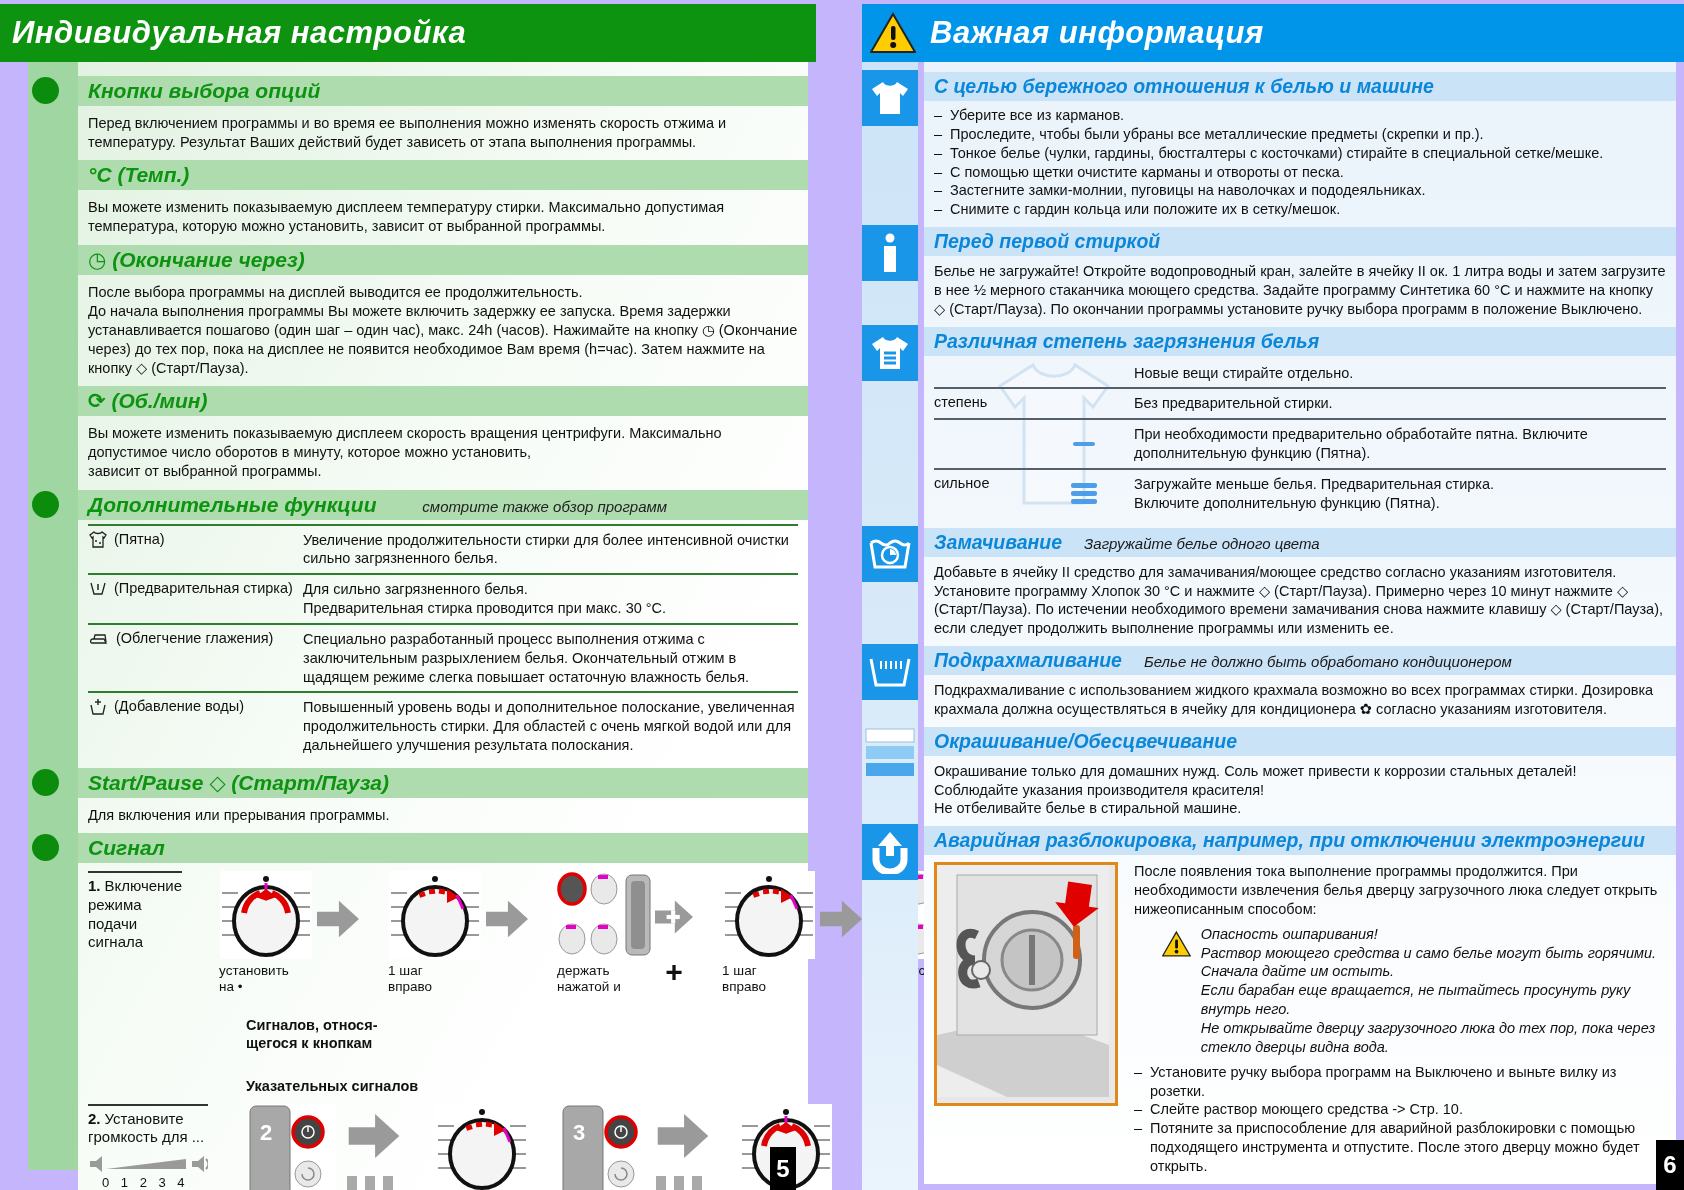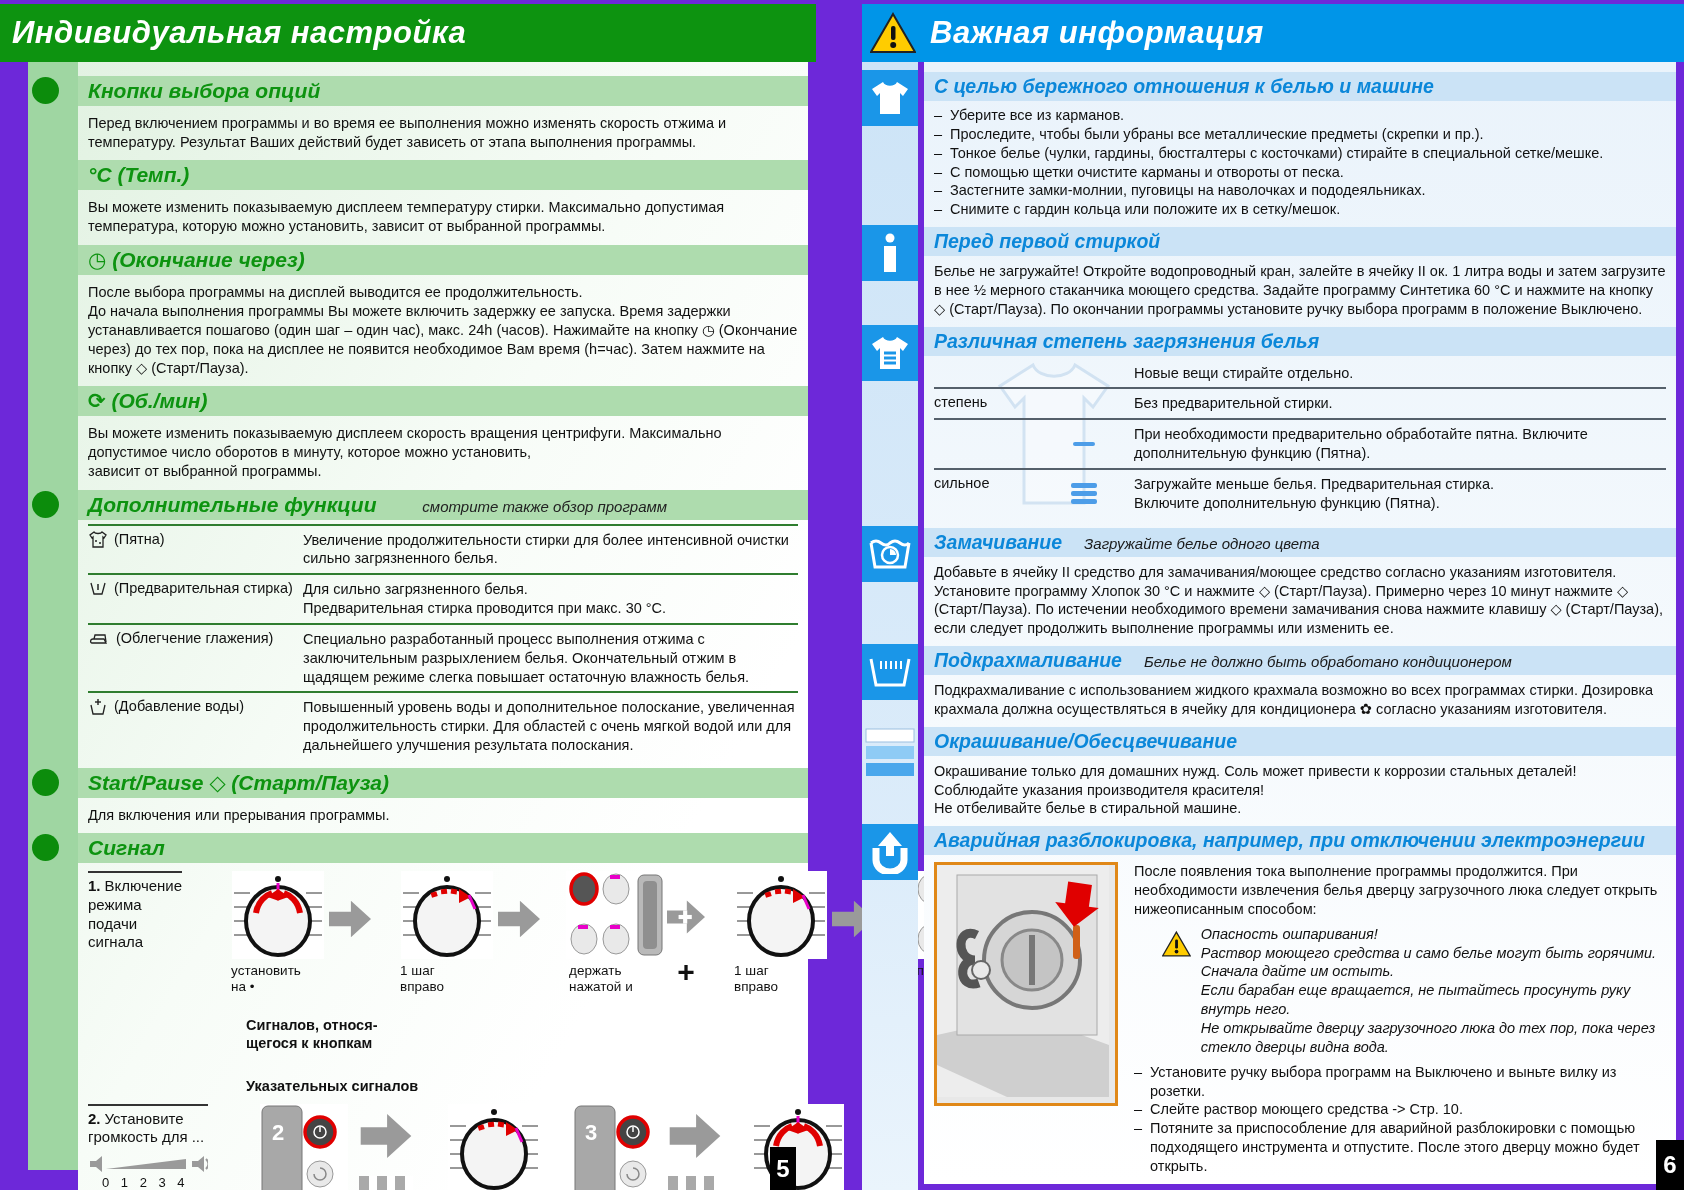--- a/index.html
+++ b/index.html
@@ -1,37 +1,37 @@
 <!DOCTYPE html>
 <html><head>
 <meta charset="utf-8">
 <style>
   html,body{margin:0;padding:0;background:#ffffff;}
   body{font-family:"Liberation Sans","DejaVu Sans",sans-serif;color:#111;}
-  .canvas{position:relative;width:1684px;height:1190px;background:#6d28d9;overflow:hidden;}
+  .canvas{position:relative;width:1684px;height:1190px;background:#c4b5fd;overflow:hidden;}
 
   
   .page-left{position:absolute;left:0;top:0;width:816px;height:1190px;}
   .page-left .hdr{position:absolute;left:0;top:4px;width:816px;height:58px;background:#0d9310;
     display:flex;align-items:center;}
   .page-title{color:#ffffff;font-size:31px;font-weight:bold;font-style:italic;padding-left:12px;letter-spacing:.5px;}
   .gstrip{position:absolute;left:28px;top:62px;width:50px;height:1108px;background:#9fd6a2;}
   .gcontent{position:absolute;left:78px;top:62px;width:730px;padding-top:14px;
     background:linear-gradient(120deg,#e2f2e2 0%,#f7fcf7 45%,#ffffff 75%);}
   .g-head{position:relative;background:#aedcae;color:#0d9310;font-style:italic;font-weight:bold;
     font-size:21px;padding:3px 10px;margin-bottom:4px;}
   .g-subnote{font-size:15px;color:#222;font-weight:normal;margin-left:40px;}
   .bullet{position:absolute;left:-46px;top:1px;width:27px;height:27px;border-radius:50%;background:#0c8c0c;}
   .g-body{font-size:14.5px;line-height:1.32;padding:4px 10px 8px 10px;white-space:pre-line;color:#111;}
   .x-table{margin:2px 10px 8px 10px;border-top:2px solid #2f7d2f;}
   .x-row{display:flex;border-bottom:2px solid #2f7d2f;padding:5px 0;}
   .x-label{width:215px;font-size:14.5px;display:flex;align-items:flex-start;gap:6px;flex-wrap:wrap;}
   .x-desc{flex:1;font-size:14.5px;line-height:1.3;white-space:pre-line;}
   .x-table .x-row:last-child{border-bottom:none;}
-  .sig-step{display:flex;margin:8px 10px 2px 10px;gap:24px;}
+  .sig-step{display:flex;margin:8px 10px 2px 10px;gap:12px;}
   .sig-lab{width:150px;border-top:2px solid #333;padding-top:4px;font-size:15px;line-height:1.25;}
   .sig-num{font-weight:bold;margin-right:4px;}
   .sig-flow{flex:1;display:flex;align-items:flex-start;gap:4px;}
   .sig-item{display:flex;flex-direction:column;align-items:center;width:94px;flex:none;margin-left:25px;}
   .sig-caption{font-size:13.5px;line-height:1.2;text-align:left;margin-top:4px;white-space:pre-line;width:100%;}
   .sig-arrowcol{display:flex;flex-direction:column;align-items:center;margin-top:28px;flex:none;}
   .bigplus{font-size:30px;font-weight:bold;color:#111;line-height:1;margin-top:22px;}
   .sig-sublabels{display:flex;gap:26px;margin:22px 0 0 168px;flex-direction:column;}
   .sig-sublabel{font-size:14.5px;font-weight:bold;white-space:pre-line;line-height:1.2;}
   .volicon{margin-top:6px;}

